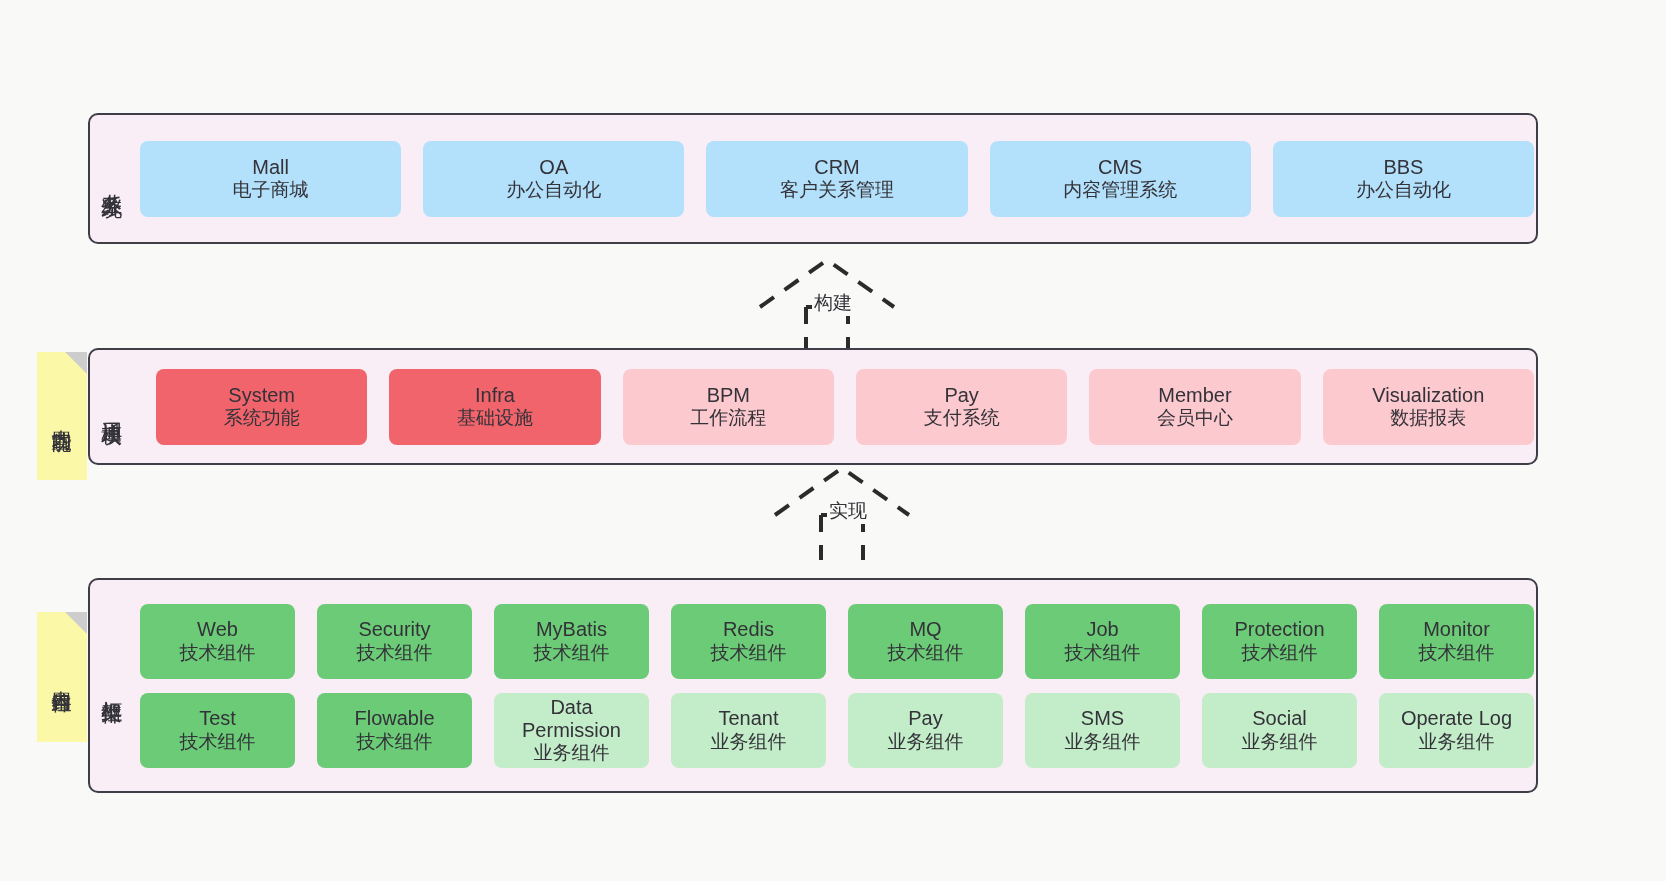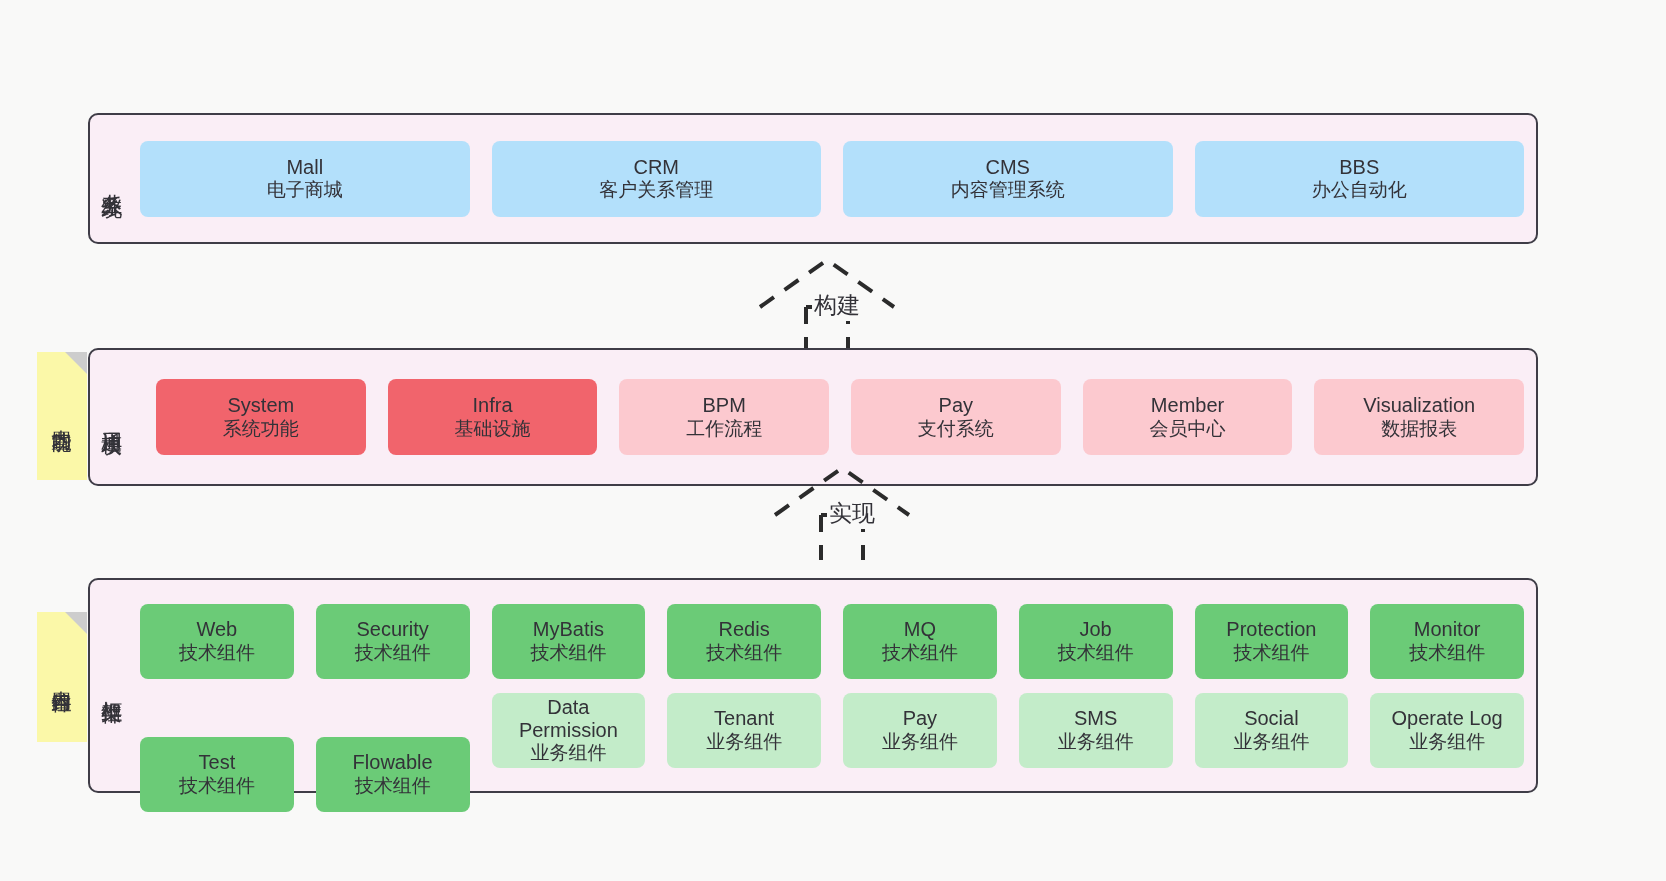--- a/index.html
+++ b/index.html
@@ -49,21 +49,21 @@
     white-space: nowrap;
     user-select: none;
   }
 
   .layer-body {
     flex: 1 1 auto;
     display: flex;
     flex-direction: column;
     justify-content: center;
     gap: 14px;
-    padding: 0 12px 0 6px;
+    padding: 0 2px 0 6px;
   }
 
   .row {
     display: flex;
     gap: 22px;
     align-items: stretch;
   }
 
   
   .node {
@@ -78,26 +78,26 @@
     padding: 4px 6px;
     box-sizing: border-box;
     color: #333238;
   }
   .node .n-title { font-size: 20px; }
   .node .n-sub   { font-size: 19px; }
 
   .c-blue       { background: #b3e0fb; }
   .c-red        { background: #f1646c; }
   .c-pink       { background: #fcc9cf; text-align: center; }
-  .c-green      { background: #6bcb77; margin-top: 44px; }
+  .c-green      { background: #6bcb77; }
   .c-lightgreen { background: #c3ecc9; }
 
   
   #layer-business  { left: 88px;  top: 113px; width: 1450px; height: 131px; }
-  #layer-common    { left: 88px;  top: 348px; width: 1450px; height: 138px; gap: 16px; }
+  #layer-common    { left: 88px;  top: 348px; width: 1450px; height: 117px; gap: 16px; }
   #layer-framework { left: 88px;  top: 578px; width: 1450px; height: 215px; }
 
   #layer-business  .node { height: 76px; }
   #layer-common    .node { height: 76px; }
   #layer-framework .node { height: 75px; }
 
   
   .sticky {
     position: absolute;
     width: 50px;
@@ -126,21 +126,21 @@
   #sticky-common    { left: 37px; top: 352px; height: 128px; }
   #sticky-framework { left: 37px; top: 612px; height: 130px; }
 
   
   .connector {
     position: absolute;
   }
   .connector svg { display: block; }
   .connector-label {
     position: absolute;
-    font-size: 23px;
+    font-size: 19px;
     color: #333238;
     background: #f9f9f8;
     padding: 0 2px;
     white-space: nowrap;
     user-select: none;
   }
   #connector-build { left: 752px; top: 252px; width: 170px; height: 100px; }
   #connector-build .connector-label { left: 60px; top: 38px; }
   #connector-impl  { left: 767px; top: 460px; width: 170px; height: 100px; }
   #connector-impl  .connector-label { left: 60px; top: 38px; }
@@ -152,20 +152,24 @@
 
   <div class="layer" id="layer-business">
     <div class="layer-title">业务系统</div>
     <div class="layer-body">
       <div class="row">
         <div class="node c-blue">
           <span class="n-title">Mall</span>
           <span class="n-sub">电子商城</span>
         </div>
         <div class="node c-blue">
+          <span class="n-title">OA</span>
+          <span class="n-sub">办公自动化</span>
+        </div>
+        <div class="node c-blue">
           <span class="n-title">CRM</span>
           <span class="n-sub">客户关系管理</span>
         </div>
         <div class="node c-blue">
           <span class="n-title">CMS</span>
           <span class="n-sub">内容管理系统</span>
         </div>
         <div class="node c-blue">
           <span class="n-title">BBS</span>
           <span class="n-sub">办公自动化</span>

